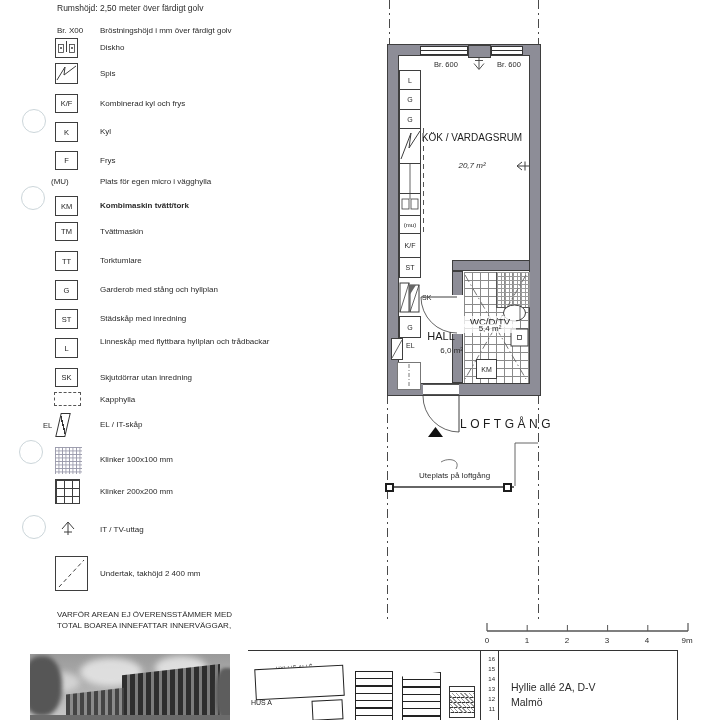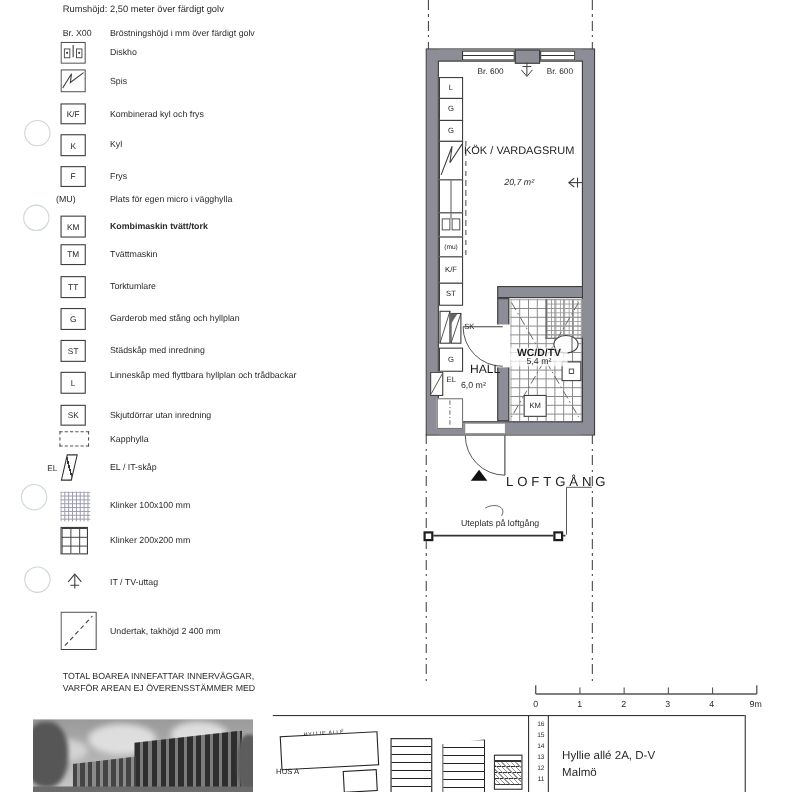--- a/index.html
+++ b/index.html
@@ -109,22 +109,22 @@
 </svg>
 <div class="lbl" style="left:100px;top:525px;">IT / TV-uttag</div>
 
 <svg class="abs" style="left:55px;top:556px;" width="33" height="35">
   <rect x="0.5" y="0.5" width="32" height="34" fill="none" stroke="#3e3e3e"></rect>
   <line x1="4" y1="31" x2="29" y2="4" stroke="#3e3e3e" stroke-dasharray="4,3"></line>
 </svg>
 <div class="lbl" style="left:100px;top:569px;">Undertak, takhöjd 2 400 mm</div>
 
 <div class="lbl" style="left:57px;top:610px;white-space:normal;width:200px;line-height:10.5px;">
+  <span class="note-line">VARFÖR AREAN EJ ÖVERENSSTÄMMER MED</span>
   <span class="note-line">TOTAL BOAREA INNEFATTAR INNERVÄGGAR,</span>
-  <span class="note-line">VARFÖR AREAN EJ ÖVERENSSTÄMMER MED</span>
 </div>
 
 <div class="dashdot-v" style="left:389px;top:0;height:45px;"></div>
 <div class="dashdot-v" style="left:538px;top:0;height:45px;"></div>
 <div class="dashdot-v" style="left:387px;top:395px;height:227px;"></div>
 <div class="dashdot-v" style="left:538px;top:395px;height:227px;"></div>
 
 <div class="wall" style="left:388px;top:45px;width:152px;height:11px;"></div>
 <div class="wall" style="left:388px;top:45px;width:11px;height:350px;"></div>
 <div class="wall" style="left:529px;top:45px;width:11px;height:350px;"></div>
@@ -159,21 +159,21 @@
 <div class="code-box" style="left:399px;top:316px;width:22px;height:22px;font-size:7px;">G</div>
 <div class="abs" style="left:391px;top:338px;width:12px;height:22px;border:1px solid #3e3e3e;background:#fff;"></div>
 <div class="abs" style="left:397px;top:362px;width:24px;height:28px;border:1px solid #777;background:#fff;"></div>
 <div class="abs" style="left:423px;top:128px;width:1px;height:105px;background:repeating-linear-gradient(180deg,#555 0 5px,transparent 5px 9px);"></div>
 
 <div class="lbl" style="left:412px;top:132px;width:120px;text-align:center;font-size:10px;color:#1c1c1c;">KÖK / VARDAGSRUM</div>
 <div class="lbl" style="left:412px;top:161px;width:120px;text-align:center;font-style:italic;">20,7 m²</div>
 <div class="lbl" style="left:422px;top:294px;font-size:7px;">SK</div>
 <div class="lbl" style="left:406px;top:342px;font-size:7px;">EL</div>
 <div class="lbl" style="left:419px;top:330px;width:44px;text-align:center;font-size:11px;color:#1c1c1c;">HALL</div>
-<div class="lbl" style="left:419px;top:346px;width:44px;text-align:left;">6,0 m²</div>
+<div class="lbl" style="left:419px;top:346px;width:44px;text-align:right;">6,0 m²</div>
 
 <svg class="abs" style="left:380px;top:0;" width="170" height="500" viewBox="0 0 170 500">
 
   <polyline points="21,159 31,133 29,148 40,131" fill="none" stroke="#3e3e3e"></polyline>
 
   <line x1="30" y1="164" x2="30" y2="193" stroke="#3e3e3e" stroke-width="0.8"></line>
 
   <rect x="22" y="199" width="7" height="10" fill="none" stroke="#3e3e3e" stroke-width="0.8"></rect>
   <rect x="31" y="199" width="7" height="10" fill="none" stroke="#3e3e3e" stroke-width="0.8"></rect>
   <line x1="30" y1="194" x2="30" y2="199" stroke="#3e3e3e" stroke-width="0.8"></line>
@@ -220,25 +220,25 @@
   <line x1="79" y1="396" x2="79" y2="432" stroke="#3e3e3e"></line>
   <path d="M43,396 A36,36 0 0 0 79,432" fill="none" stroke="#3e3e3e" stroke-width="0.8"></path>
   <polygon points="48,437 63,437 55.5,427" fill="#111"></polygon>
 
   <path d="M158,443 L135,443 L135,486" fill="none" stroke="#555" stroke-width="0.9"></path>
   <line x1="9" y1="487" x2="134" y2="487" stroke="#333" stroke-width="1.6"></line>
 
   <path d="M76,469 C81,460 69,457 61,462" fill="none" stroke="#555" stroke-width="0.8"></path>
 </svg>
 
-<div class="lbl" style="left:464px;top:316px;width:52px;text-align:center;font-size:9.5px;color:#1c1c1c;background:rgba(255,255,255,0.75);font-weight:bold;">WC/D/TV</div>
+<div class="lbl" style="left:464px;top:316px;width:52px;text-align:center;font-size:9.5px;color:#1c1c1c;background:rgba(255,255,255,0.75);">WC/D/TV</div>
 <div class="lbl" style="left:464px;top:324px;width:52px;text-align:center;background:rgba(255,255,255,0.75);">5,4 m²</div>
 <div class="code-box" style="left:476px;top:359px;width:21px;height:20px;font-size:7px;">KM</div>
 
-<div class="lbl" style="left:460px;top:417px;font-size:12px;letter-spacing:3.5px;color:#1c1c1c;margin-top:14px;">LOFTGÅNG</div>
+<div class="lbl" style="left:460px;top:417px;font-size:12px;letter-spacing:3.5px;color:#1c1c1c;">LOFTGÅNG</div>
 <div class="post" style="left:385px;top:483px;"></div>
 <div class="post" style="left:503px;top:483px;"></div>
 <div class="lbl" style="left:419px;top:471px;">Uteplats på loftgång</div>
 
 <svg class="abs" style="left:483px;top:620px;" width="212" height="16">
   <line x1="4" y1="11" x2="205" y2="11" stroke="#555" stroke-width="1.4"></line>
   <line x1="4" y1="3" x2="4" y2="11" stroke="#555" stroke-width="1.2"></line>
   <line x1="44.2" y1="5" x2="44.2" y2="11" stroke="#555" stroke-width="1"></line>
   <line x1="84.4" y1="5" x2="84.4" y2="11" stroke="#555" stroke-width="1"></line>
   <line x1="124.6" y1="5" x2="124.6" y2="11" stroke="#555" stroke-width="1"></line>

